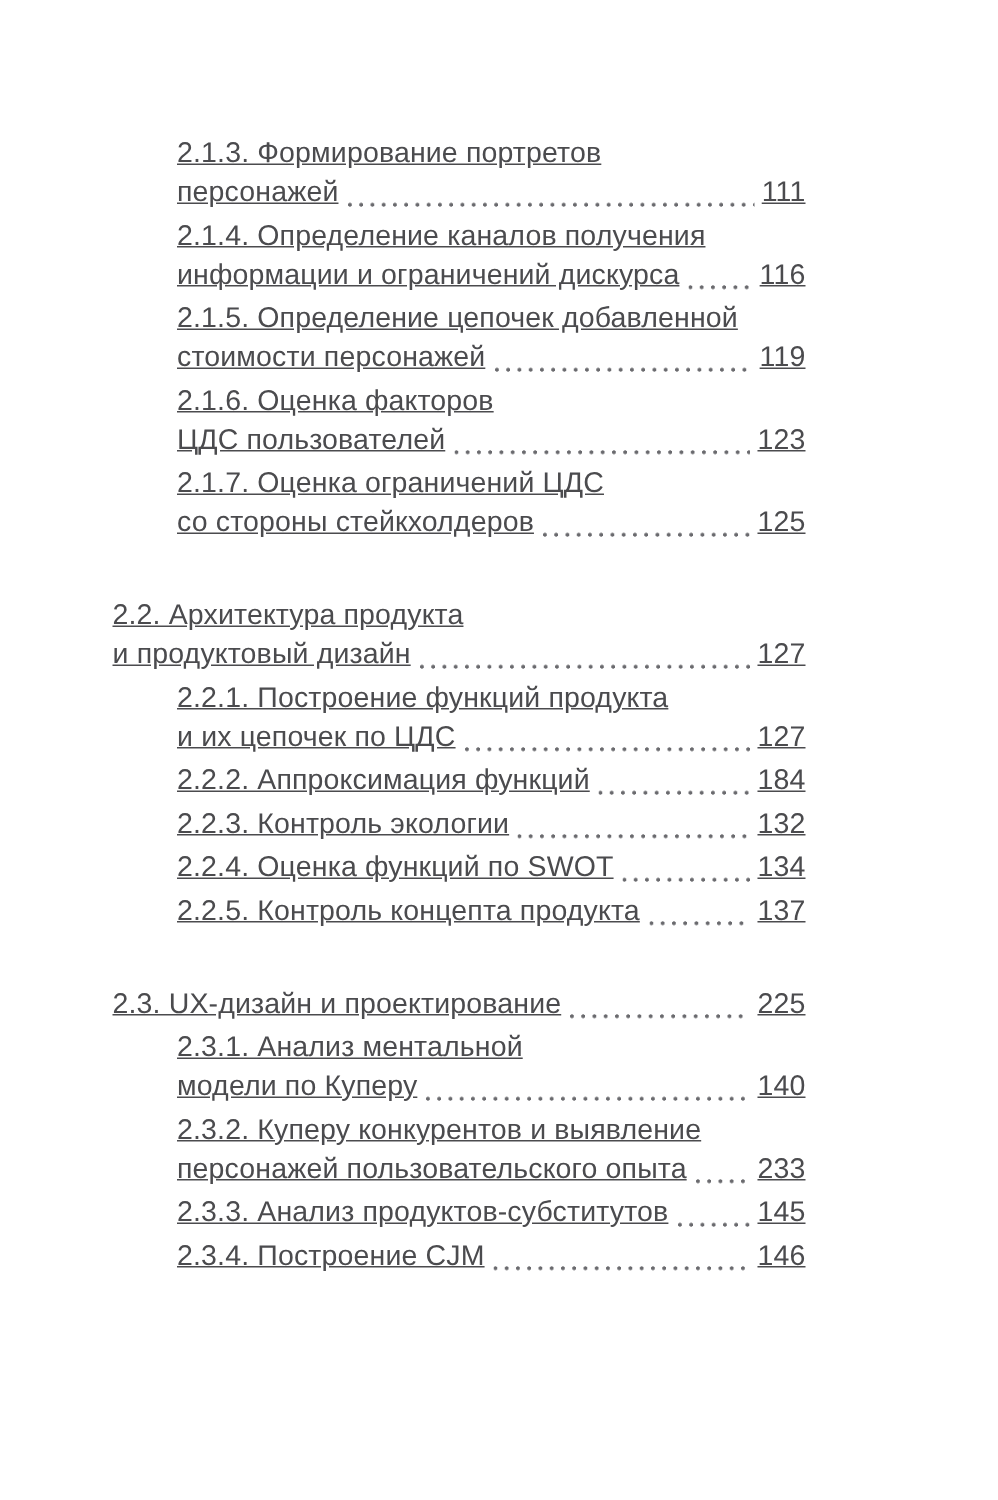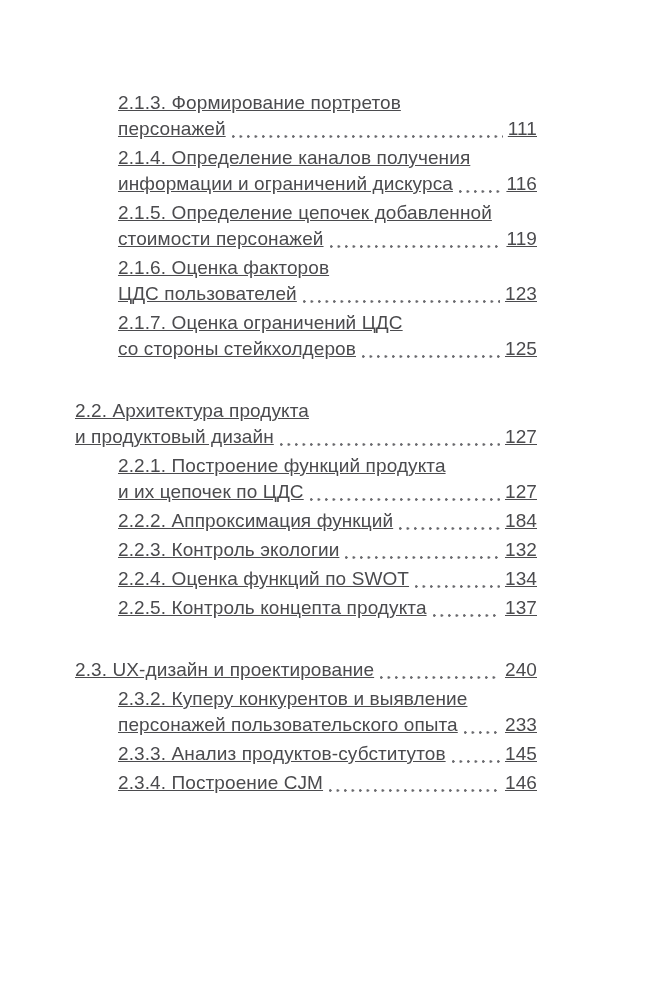--- a/index.html
+++ b/index.html
@@ -133,21 +133,29 @@
     <div class="toc-line toc-line-last">
       <span class="last-text">2.2.5. Контроль концепта продукта</span>
       <span class="leader"></span>
       <span class="page-num">137</span>
     </div>
   </div>
       <div class="toc-entry level-1 gap-before">
     <div class="toc-line toc-line-last">
       <span class="last-text">2.3. UX-дизайн и проектирование</span>
       <span class="leader"></span>
-      <span class="page-num">240</span>
+      <span class="page-num">225</span>
+    </div>
+  </div>
+      <div class="toc-entry level-2">
+    <div class="toc-line">2.3.1. Анализ ментальной</div>
+        <div class="toc-line toc-line-last">
+      <span class="last-text">модели по Куперу</span>
+      <span class="leader"></span>
+      <span class="page-num">140</span>
     </div>
   </div>
       <div class="toc-entry level-2">
     <div class="toc-line">2.3.2. Куперу конкурентов и выявление</div>
         <div class="toc-line toc-line-last">
       <span class="last-text">персонажей пользовательского опыта</span>
       <span class="leader"></span>
       <span class="page-num">233</span>
     </div>
   </div>

